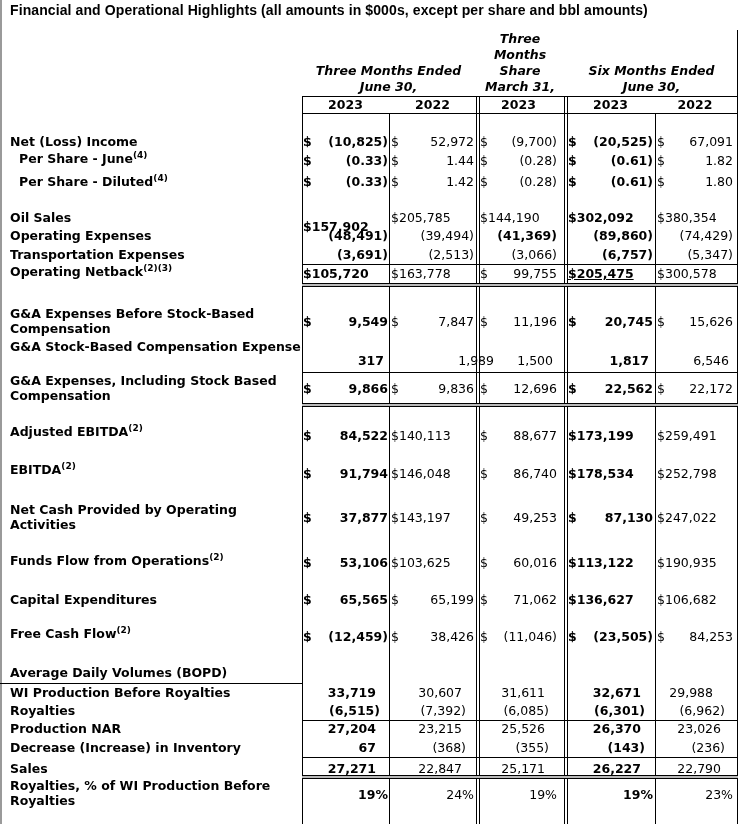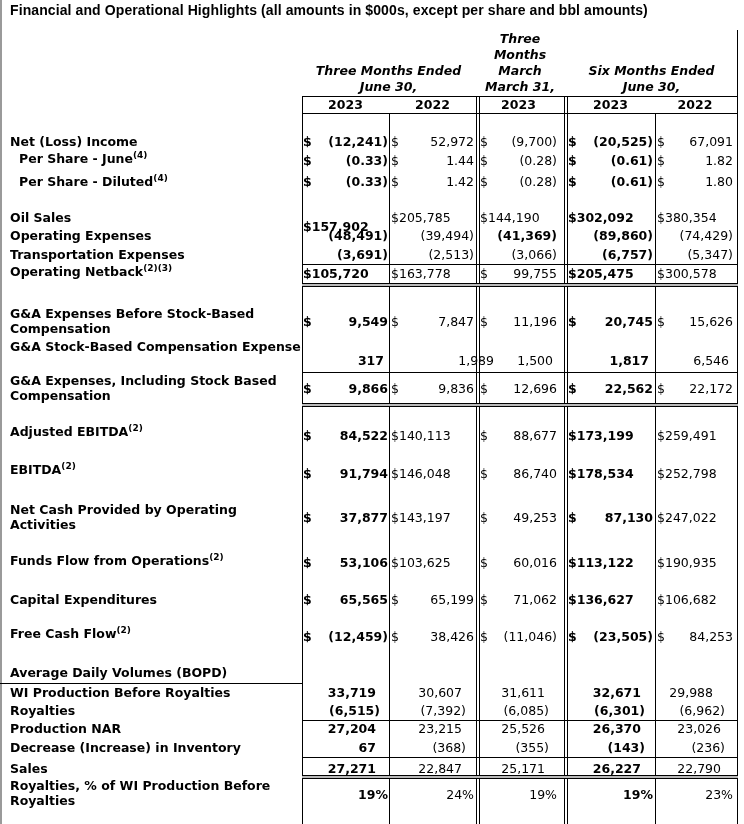--- a/index.html
+++ b/index.html
@@ -25,21 +25,21 @@
 <div class="title">Financial and Operational Highlights (all amounts in $000s, except per share and bbl amounts)</div>
 
 <div id="hdr-groups">
     <div class="hdr" style="left: 303px; width: 171px; top: 63px;">
       <div>Three Months Ended</div>
       <div>June 30,</div>
     </div>
     <div class="hdr" style="left: 478px; width: 84px; top: 31px;">
       <div>Three</div>
       <div>Months</div>
-      <div>March</div>
+      <div>Share</div>
       <div>March 31,</div>
     </div>
     <div class="hdr" style="left: 566px; width: 171px; top: 63px;">
       <div>Six Months Ended</div>
       <div>June 30,</div>
     </div>
     <div class="yr" style="left: 303px; width: 85px;">2023</div>
     <div class="yr" style="left: 391px; width: 83px;">2022</div>
     <div class="yr" style="left: 480px; width: 77px;">2023</div>
     <div class="yr" style="left: 568px; width: 85px;">2023</div>
@@ -86,21 +86,21 @@
     <div class="lbl" style="top: 685px;"><span>WI Production Before Royalties</span></div>
     <div class="lbl" style="top: 703px;"><span>Royalties</span></div>
     <div class="lbl" style="top: 721px;"><span>Production NAR</span></div>
     <div class="lbl" style="top: 740px;"><span>Decrease (Increase) in Inventory</span></div>
     <div class="lbl" style="top: 761px;"><span>Sales</span></div>
     <div class="lbl" style="top: 778px; white-space: normal; width: 290px;"><span>Royalties, % of WI Production Before Royalties</span></div>
   </div>
 <div id="cells">
     <div class="cell b" style="left: 303px; width: 85px; top: 134px; height: 15px;">
       <span class="d">$</span>
-      <span class="v">(12,241)</span>
+      <span class="v">(10,825)</span>
     </div>
     <div class="cell" style="left: 391px; width: 83px; top: 134px; height: 15px;">
       <span class="d">$</span>
       <span class="v">52,972</span>
     </div>
     <div class="cell" style="left: 480px; width: 77px; top: 134px; height: 15px;">
       <span class="d">$</span>
       <span class="v">(9,700)</span>
     </div>
     <div class="cell b" style="left: 568px; width: 85px; top: 134px; height: 15px;">
@@ -200,21 +200,21 @@
       <span class="v" style="left: 0px; right: auto;">$105,720</span>
     </div>
     <div class="cell" style="left: 391px; width: 83px; top: 266px; height: 15px;">
       <span class="v" style="left: 0px; right: auto;">$163,778</span>
     </div>
     <div class="cell" style="left: 480px; width: 77px; top: 266px; height: 15px;">
       <span class="d">$</span>
       <span class="v">99,755</span>
     </div>
     <div class="cell b" style="left: 568px; width: 85px; top: 266px; height: 15px;">
-      <span class="v" style="left: 0px; right: auto;">$205,475</span>
+      <span class="v" style="left: 0px; right: auto; text-decoration: underline;">$205,475</span>
     </div>
     <div class="cell" style="left: 657px; width: 76px; top: 266px; height: 15px;">
       <span class="v" style="left: 0px; right: auto;">$300,578</span>
     </div>
     <div class="cell b" style="left: 303px; width: 85px; top: 314px; height: 15px;">
       <span class="d">$</span>
       <span class="v">9,549</span>
     </div>
     <div class="cell" style="left: 391px; width: 83px; top: 314px; height: 15px;">
       <span class="d">$</span>

